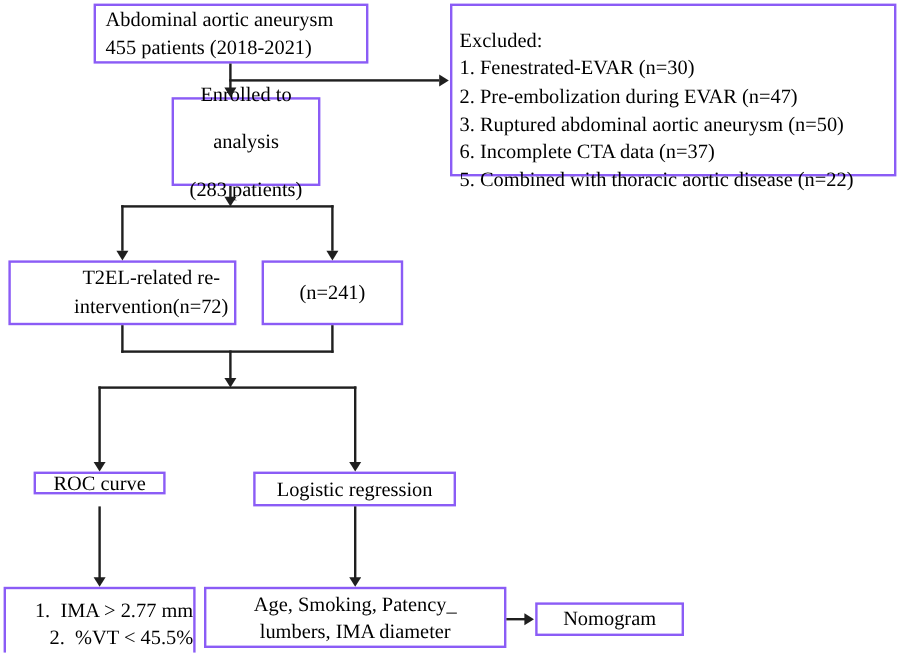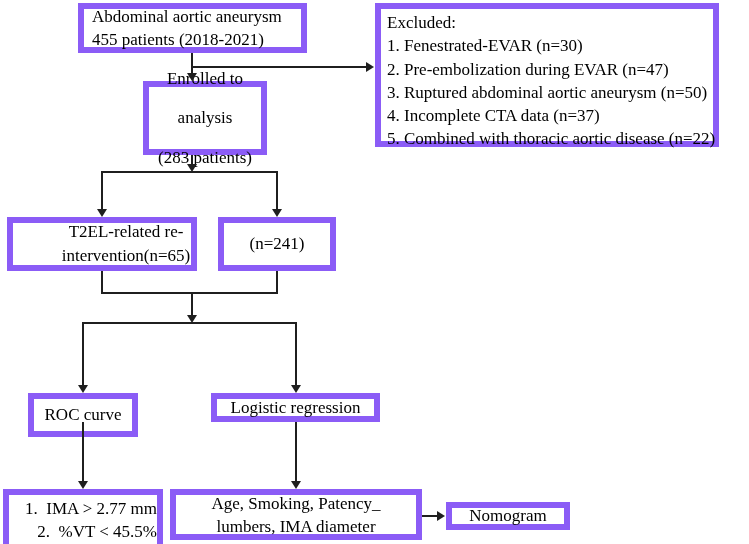--- a/index.html
+++ b/index.html
@@ -8,21 +8,21 @@
     width: 749px;
     height: 544px;
     background: #ffffff;
     font-family: "Liberation Serif", "DejaVu Serif", serif;
     color: #000000;
     overflow: hidden;
   }
   .node {
     position: absolute;
     box-sizing: border-box;
-    border: 6px solid #8b5cf6;
+    border: 2px solid #8b5cf6;
     background: #ffffff;
     font-size: 17px;
     line-height: 23.3px;
     display: flex;
     flex-direction: column;
     justify-content: center;
   }
   .node.center { align-items: center; text-align: center; }
   .node.leftal { align-items: flex-start; text-align: left; }
   .ln { white-space: pre; }
@@ -48,45 +48,45 @@
 </head>
 <body>
 
 <div id="stage">
 
   <div class="node leftal" style="left:78px; top:3px; width:229px; height:50px; padding-left:8px; line-height:23px;">
     <div class="ln">Abdominal aortic aneurysm</div>
     <div class="ln">455 patients (2018-2021)</div>
   </div>
 
-  <div class="node leftal" style="left:375px; top:3px; width:344px; height:144px; padding-left:6px; justify-content:flex-start; padding-top:2px;">
+  <div class="node leftal" style="left:375px; top:3px; width:372px; height:144px; padding-left:6px; justify-content:flex-start; padding-top:17px;">
     <div class="ln">Excluded:</div>
     <div class="ln">1. Fenestrated-EVAR (n=30)</div>
     <div class="ln">2. Pre-embolization during EVAR (n=47)</div>
     <div class="ln">3. Ruptured abdominal aortic aneurysm (n=50)</div>
-    <div class="ln">4. Incomplete CTA data (n=37)</div>
+    <div class="ln">6. Incomplete CTA data (n=37)</div>
     <div class="ln">5. Combined with thoracic aortic disease (n=22)</div>
   </div>
 
   <div class="node center" style="left:143px; top:81px; width:124px; height:74px;gap:16px;">
     <div class="ln">Enrolled to</div>
     <div class="ln">analysis</div>
     <div class="ln">(283 patients)</div>
   </div>
 
   <div class="node center" style="left:7px; top:217px; width:190px; height:54px; line-height:24px;padding-left:48px;">
     <div class="ln">T2EL-related re-</div>
-    <div class="ln">intervention(n=65)</div>
+    <div class="ln">intervention(n=72)</div>
   </div>
 
   <div class="node center" style="left:218px; top:217px; width:118px; height:54px; line-height:24px;">
     <div class="ln">(n=241)</div>
   </div>
 
-  <div class="node center" style="left:28px; top:393px; width:110px; height:44px;">
+  <div class="node center" style="left:28px; top:393px; width:110px; height:19px;">
     <div class="ln">ROC curve</div>
   </div>
 
   <div class="node center" style="left:211px; top:393px; width:169px; height:29px;">
     <div class="ln">Logistic regression</div>
   </div>
 
   <div class="node leftal" style="left:3px; top:489px; width:160px; height:62px; padding-left:6px; line-height:23px;align-items:flex-end;">
     <div class="ln">1.  IMA &gt; 2.77 mm</div>
     <div class="ln">2.  %VT &lt; 45.5%</div>

